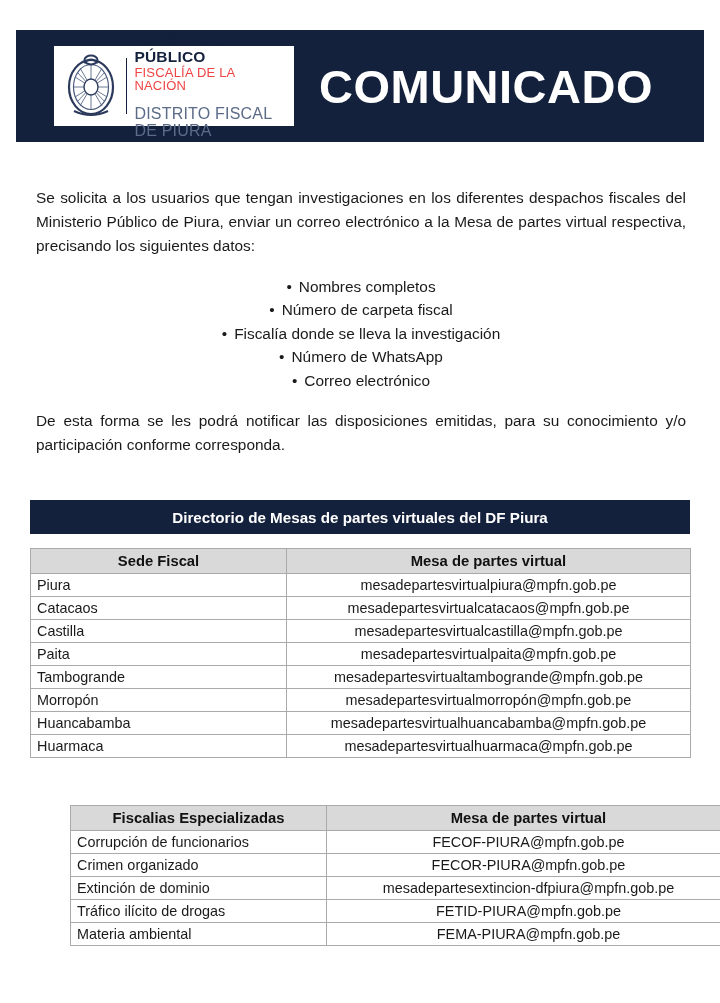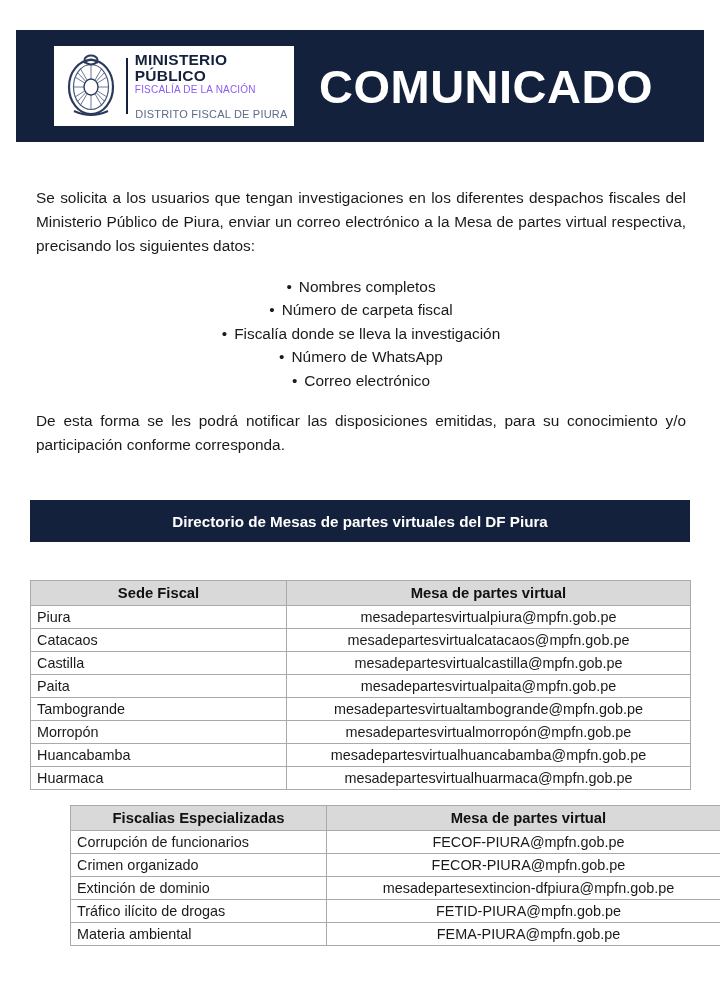--- a/index.html
+++ b/index.html
@@ -65,31 +65,30 @@
     justify-content: center;
     line-height: 1.05;
   }
   .logo-l1 {
     font-size: 15.5px;
     font-weight: bold;
     color: #14213d;
     letter-spacing: 0.2px;
   }
   .logo-l2 {
-    font-size: 10px;
-    color: #8b5cf6;
+    font-size: 13px;
+    color: #ef4444;
     letter-spacing: 0.2px;
     margin-top: 1px;
   }
   .logo-l3 {
-    font-size: 11px;
+    font-size: 16px;
     color: #5b6b88;
     letter-spacing: 0.2px;
     margin-top: 13px;
-    text-align: center;
   }
   .banner-title {
     flex: 1;
     text-align: center;
     color: #ffffff;
     font-size: 47px;
     font-weight: bold;
     letter-spacing: 0.5px;
     padding-right: 26px;
   }
@@ -120,41 +119,41 @@
     content: "\2022";
     margin-right: 7px;
   }
 
   
   .table-title {
     position: absolute;
     left: 30px;
     top: 500px;
     width: 660px;
-    height: 42px;
+    height: 34px;
     background: #14213d;
     color: #ffffff;
     font-size: 15.2px;
     font-weight: bold;
     display: flex;
     align-items: center;
     justify-content: center;
   }
 
   table {
     border-collapse: collapse;
     table-layout: fixed;
   }
   .tbl {
     position: absolute;
     left: 30px;
     width: 660px;
     font-size: 14.4px;
   }
-  .tbl-1 { top: 548px; margin-top: 32px; }
+  .tbl-1 { top: 548px; }
   .tbl-2 { top: 805px; margin-left: 40px; }
 
   .tbl th, .tbl td {
     border: 1px solid #aaaaaa;
     height: 23px;
     padding: 0 6px;
     box-sizing: border-box;
   }
   .tbl th {
     background: #d9d9d9;

